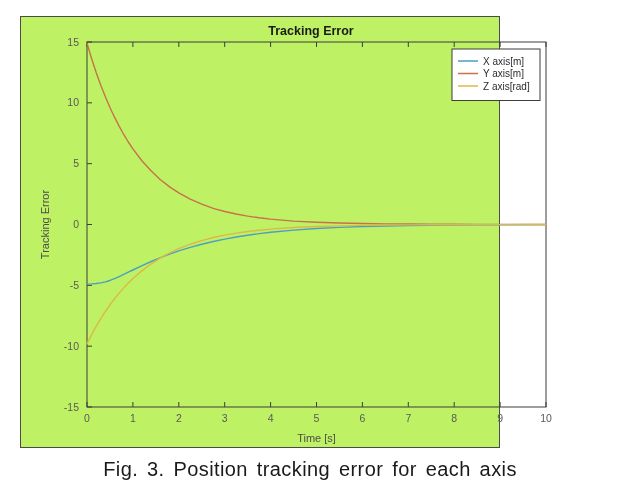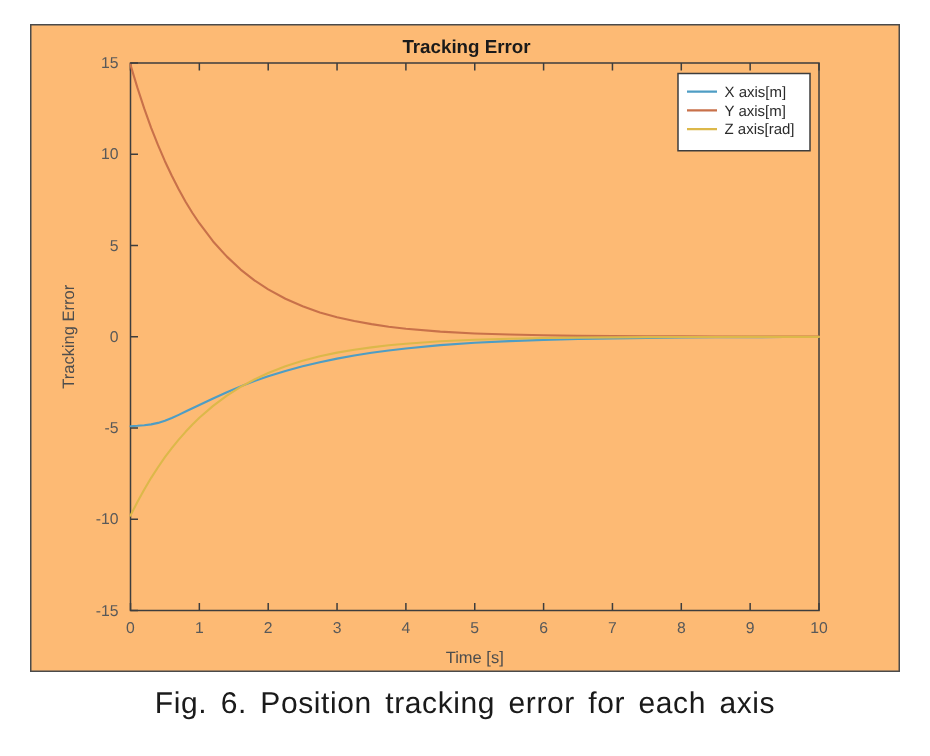--- a/index.html
+++ b/index.html
@@ -15,23 +15,23 @@
   }
   #root {
     position: relative;
     width: 620px;
     height: 504px;
   }
   .figure-frame {
     position: absolute;
     left: 20px;
     top: 16px;
-    width: 580px;
+    width: 480px;
     height: 432px;
-    background: #fdba74;
+    background: #bef264;
     border: 1px solid #4a4a4a;
     box-sizing: border-box;
   }
   .chart-svg {
     display: block;
     width: 580px;
     height: 430px;
   }
   .caption {
     position: absolute;
@@ -170,15 +170,15 @@
           <text class="legend-label" x="462" y="47.5">X axis[m]</text>
           <line class="legend-swatch" x1="437" x2="457" y1="56.5" y2="56.5" stroke="#c8714a"></line>
           <text class="legend-label" x="462" y="60">Y axis[m]</text>
           <line class="legend-swatch" x1="437" x2="457" y1="69" y2="69" stroke="#dcb84a"></line>
           <text class="legend-label" x="462" y="72.5">Z axis[rad]</text>
         </g>
 
     </svg>
   </div>
 
-  <div class="caption">Fig. 6. Position tracking error for each axis</div>
+  <div class="caption">Fig. 3. Position tracking error for each axis</div>
 
 </div>
 
 </body></html>

